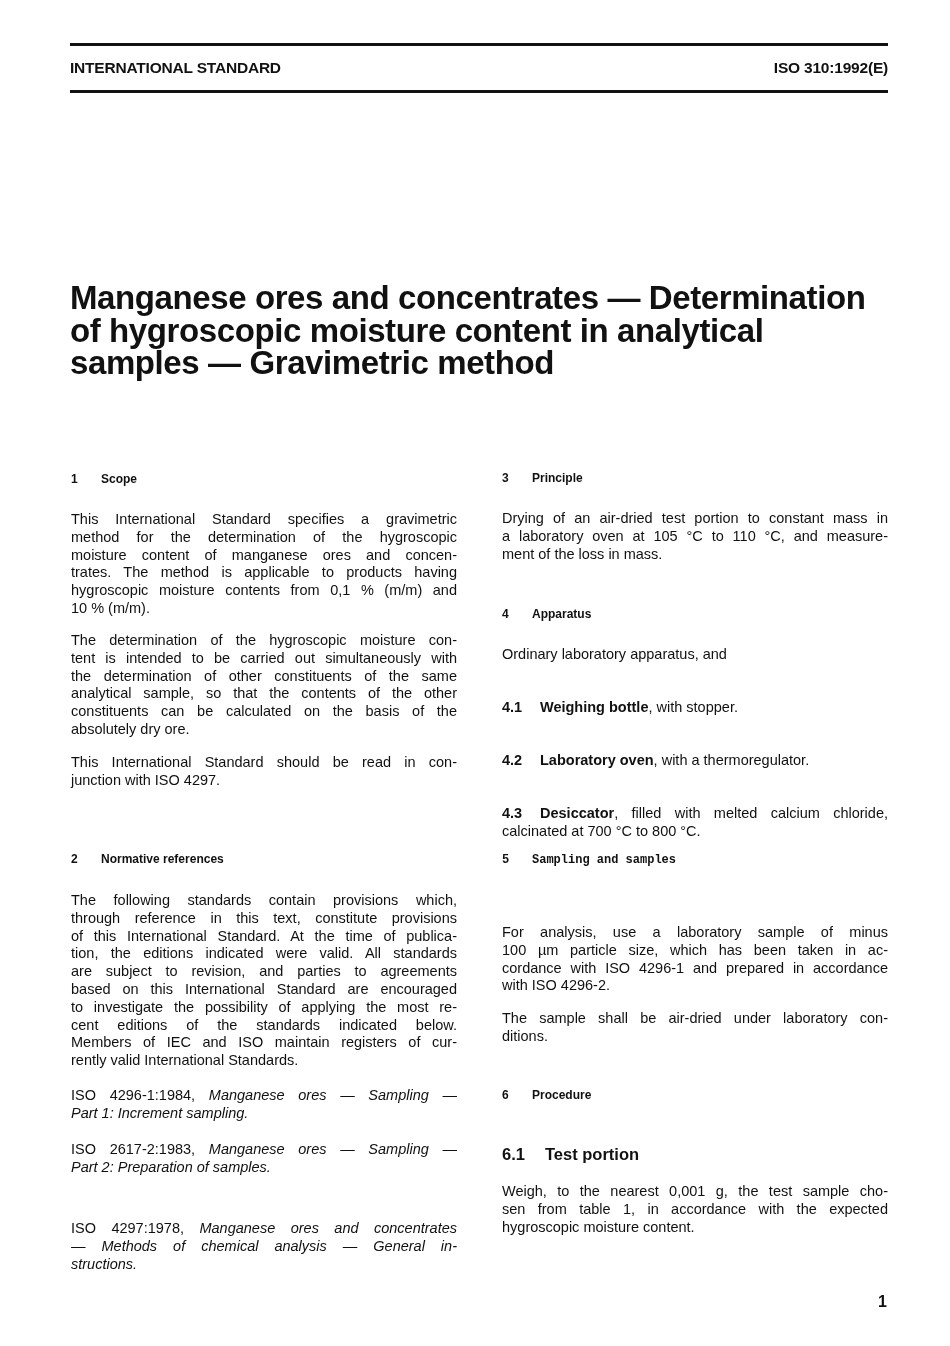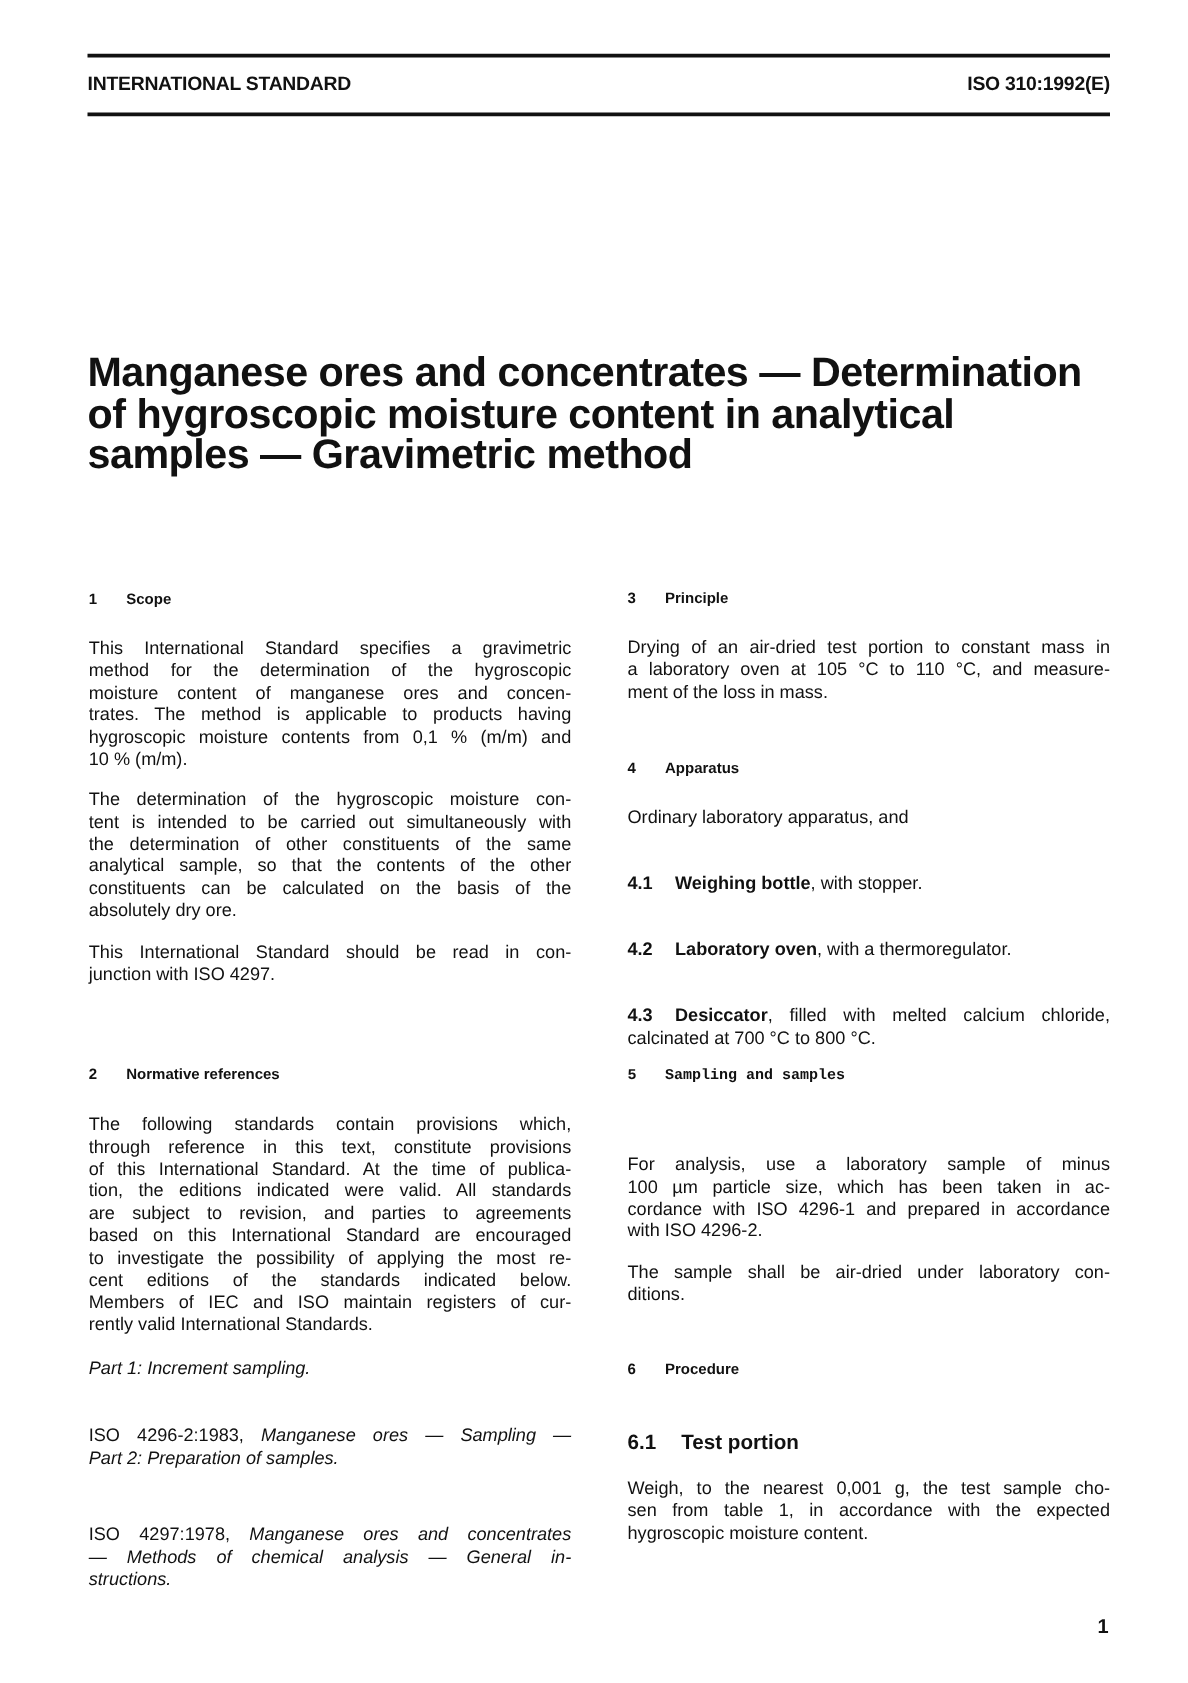--- a/index.html
+++ b/index.html
@@ -73,24 +73,25 @@
     <span class="ln">tion, the editions indicated were valid. All standards</span>
     <span class="ln">are subject to revision, and parties to agreements</span>
     <span class="ln">based on this International Standard are encouraged</span>
     <span class="ln">to investigate the possibility of applying the most re-</span>
     <span class="ln">cent editions of the standards indicated below.</span>
     <span class="ln">Members of IEC and ISO maintain registers of cur-</span>
     <span class="ln last">rently valid International Standards.</span>
   </p>
 
   <p class="p" style="left:71px; top:1087px;">
+    <span class="ln"><span>ISO 4296-1:1984,</span> <span class="it">Manganese ores — Sampling —</span></span>
     <span class="ln last it">Part 1: Increment sampling.</span>
   </p>
   <p class="p" style="left:71px; top:1141px;">
-    <span class="ln"><span>ISO 4296-2:1983,</span> <span class="it">Manganese ores — Sampling —</span></span>
+    <span class="ln"><span>ISO 2617-2:1983,</span> <span class="it">Manganese ores — Sampling —</span></span>
     <span class="ln last it">Part 2: Preparation of samples.</span>
   </p>
   <p class="p" style="left:71px; top:1195px;margin-top:25px;">
     <span class="ln"><span>ISO 4297:1978,</span> <span class="it">Manganese ores and concentrates</span></span>
     <span class="ln it">— Methods of chemical analysis — General in-</span>
     <span class="ln last it">structions.</span>
   </p>
 </div>
 
 <div>

